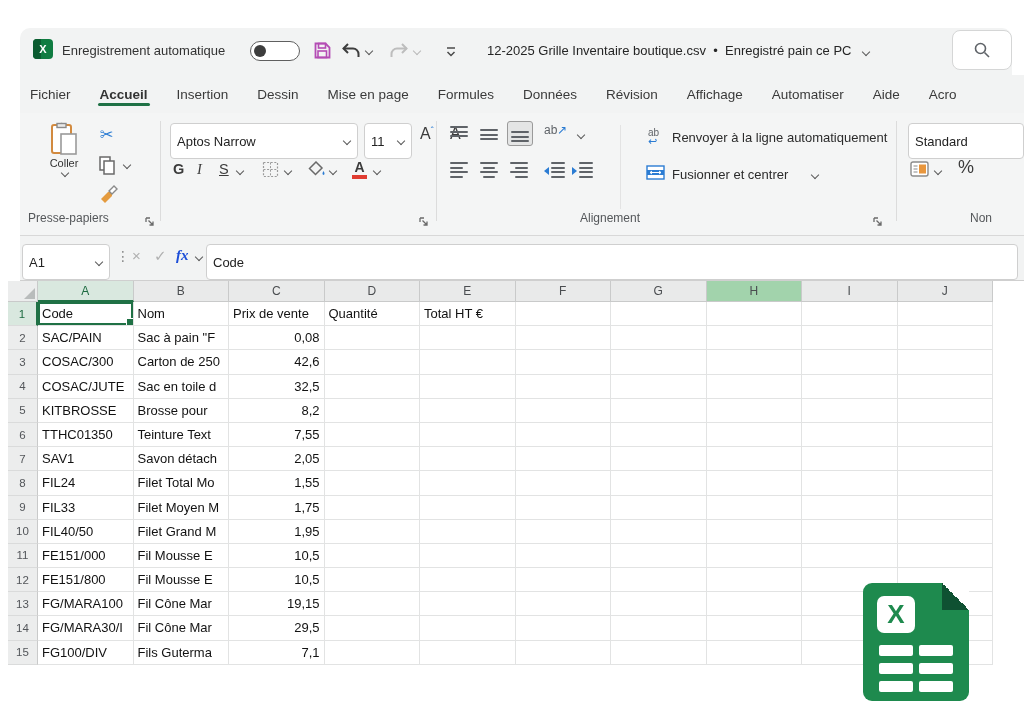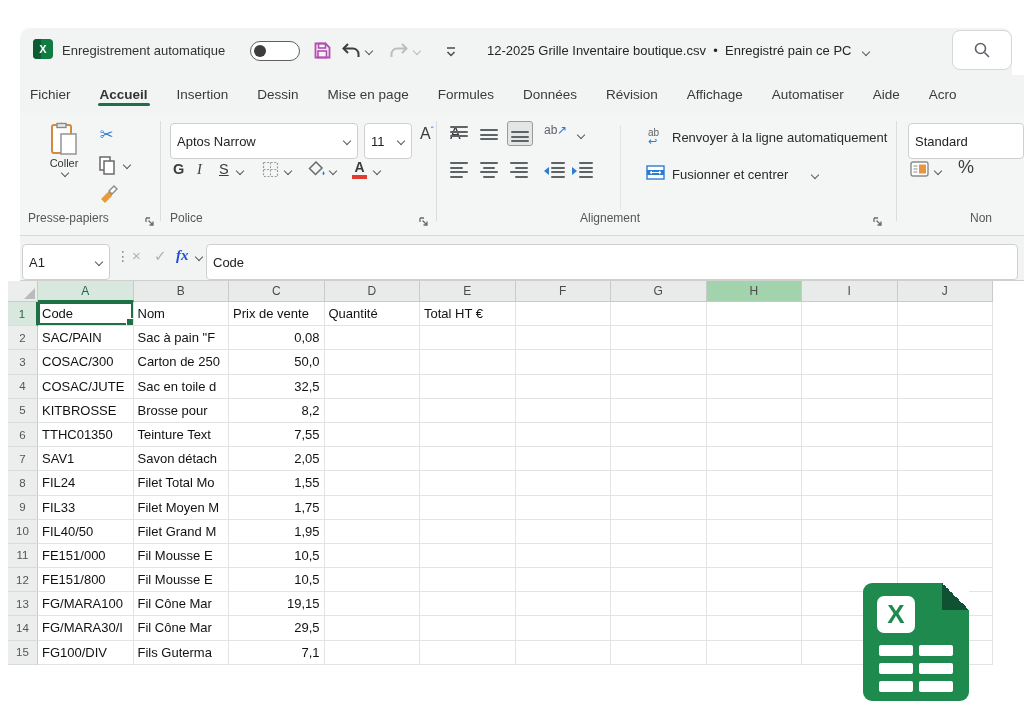--- a/index.html
+++ b/index.html
@@ -239,21 +239,20 @@
         <path d="M8 1 L14 7 L7.5 13.5 L1.5 7.5 Z" fill="none" stroke="#6a6a6a" stroke-width="1.5"></path>
         <path d="M15.5 10 q2 3 0 4 q-2 -1 0 -4" fill="#2b7cd3"></path>
       </svg>
   </div>
   <span class="chv" style="left:308px;top:54px;position:absolute"></span>
   <div style="left:332px;top:46px;font-size:14px;font-weight:700;color:#3b3b3b;text-align:center">
     <span>A</span>
     <span class="redbar"></span>
   </div>
   <span class="chv" style="left:352px;top:54px;position:absolute"></span>
-  <div class="grouplabel" style="left:150px;width:250px">Police</div>
   <div class="launcher" style="left:398px">
     <svg width="11" height="11" viewBox="0 0 11 11">
         <path d="M2 2 h4 M2 2 v4" stroke="#6a6a6a" stroke-width="1.3" fill="none"></path>
         <path d="M4.5 4.5 L9 9 M9 5.5 V9 H5.5" stroke="#6a6a6a" stroke-width="1.3" fill="none"></path>
       </svg>
   </div>
   <div class="vdiv" style="left:416px"></div>
 
   <div class="al jt" style="left:430px;top:13px;position:absolute">
       <i></i>
@@ -396,21 +395,21 @@
     <div class="cell"></div>
     <div class="cell"></div>
     <div class="cell"></div>
     <div class="cell"></div>
     <div class="cell"></div>
     <div class="cell"></div>
     <div class="cell"></div>
     <div class="rn">3</div>
     <div class="cell">COSAC/300</div>
     <div class="cell">Carton de 250</div>
-    <div class="cell num">50,0</div>
+    <div class="cell num">42,6</div>
     <div class="cell"></div>
     <div class="cell"></div>
     <div class="cell"></div>
     <div class="cell"></div>
     <div class="cell"></div>
     <div class="cell"></div>
     <div class="cell"></div>
     <div class="rn">4</div>
     <div class="cell">COSAC/JUTE</div>
     <div class="cell">Sac en toile d</div>

